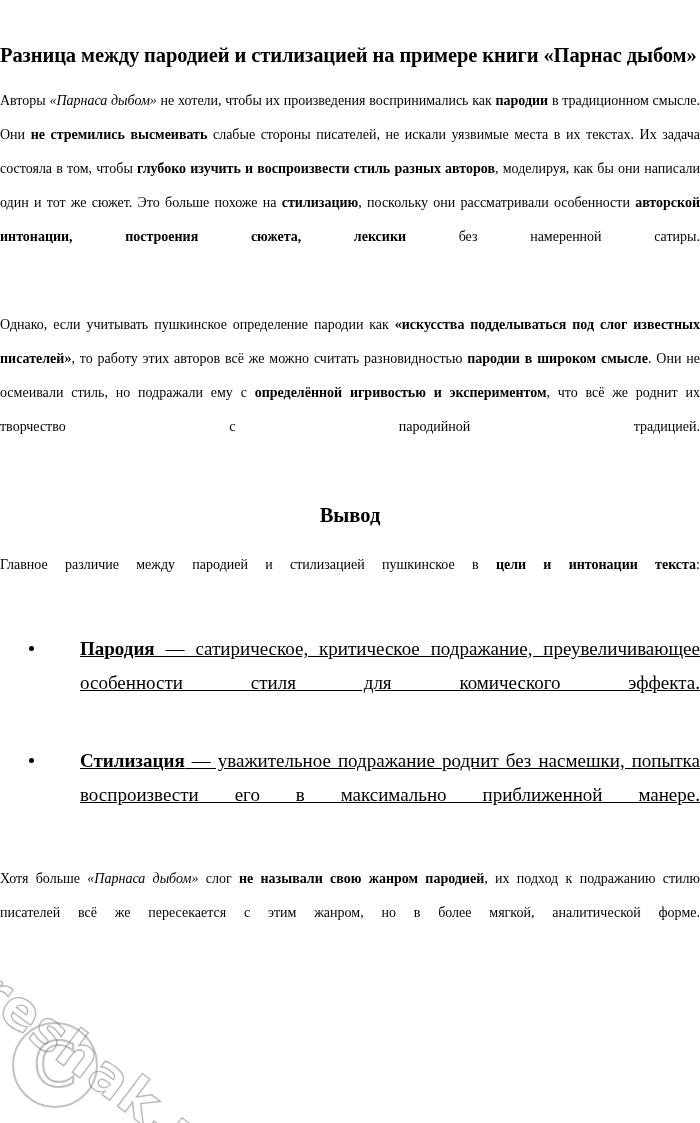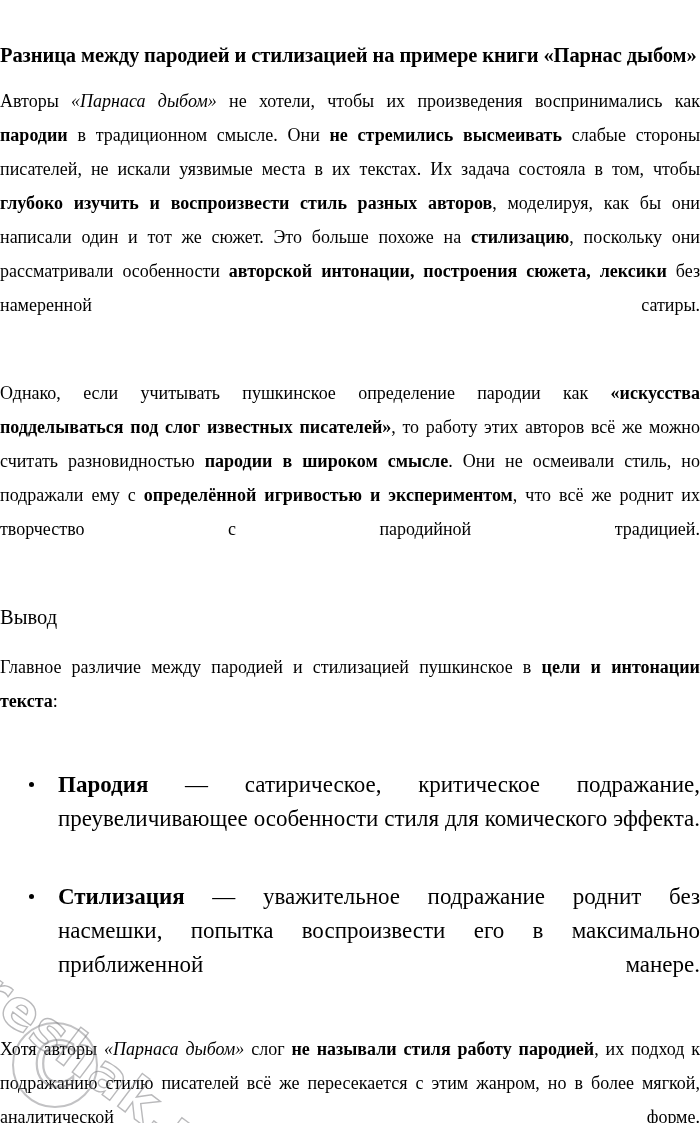--- a/index.html
+++ b/index.html
@@ -87,29 +87,29 @@
     font-weight: 700;
     line-height: 34px;
     margin: 0;
     padding: 2px 0 0 0;
     text-align: left;
     letter-spacing: -0.1px;
   }
 
   h2.doc-subtitle {
     font-size: 20.5px;
-    font-weight: 400;
-    line-height: 34px;
-    margin: 0;
-    padding: 0;
-    text-align: left;
+    font-weight: 700;
+    line-height: 34px;
+    margin: 0;
+    padding: 0;
+    text-align: center;
   }
 
   p.para {
-    font-size: 18px;
+    font-size: 14px;
     line-height: 34px;
     margin: 0;
     padding: 0;
     text-align: justify;
     text-justify: inter-word;
     hyphens: none;
     font-family: Liberation Serif, serif;
   }
 
   
@@ -124,26 +124,27 @@
   .gap-small { height: 16px; }
 
   ul.bullets {
     list-style: none;
     margin: 0;
     padding: 0;
   }
 
   ul.bullets > li {
     position: relative;
-    font-size: 23px;
-    line-height: 34px;
-    padding-left: 58px;
+    font-size: 19px;
+    line-height: 34px;
+    padding-left: 80px;
     margin: 0 0 10px 0;
     text-align: justify;
     text-justify: inter-word;
+    text-decoration: underline;
   }
 
   ul.bullets > li:last-child { margin-bottom: 0; }
 
   ul.bullets > li::after {
     content: "";
     display: inline-block;
     width: 100%;
   }
 
@@ -200,16 +201,16 @@
       <li>
         <span class="bullet-dot"></span><b>Пародия</b><span> — сатирическое, критическое подражание, преувеличивающее особенности стиля для комического эффекта.</span>
       </li>
       <li>
         <span class="bullet-dot"></span><b>Стилизация</b><span> — уважительное подражание роднит без насмешки, попытка воспроизвести его в максимально приближенной манере.</span>
       </li>
     </ul>
 
     <div class="gap-small"></div>
 
-    <p class="para"><span>Хотя авторы </span><i>«Парнаса дыбом»</i><span> слог </span><b>не называли стиля работу пародией</b><span>, их подход к подражанию стилю писателей всё же пересекается с этим жанром, но в более мягкой, аналитической форме.</span></p>
+    <p class="para"><span>Хотя больше </span><i>«Парнаса дыбом»</i><span> слог </span><b>не называли свою жанром пародией</b><span>, их подход к подражанию стилю писателей всё же пересекается с этим жанром, но в более мягкой, аналитической форме.</span></p>
 
   </div>
 </div>
 
 </body></html>

